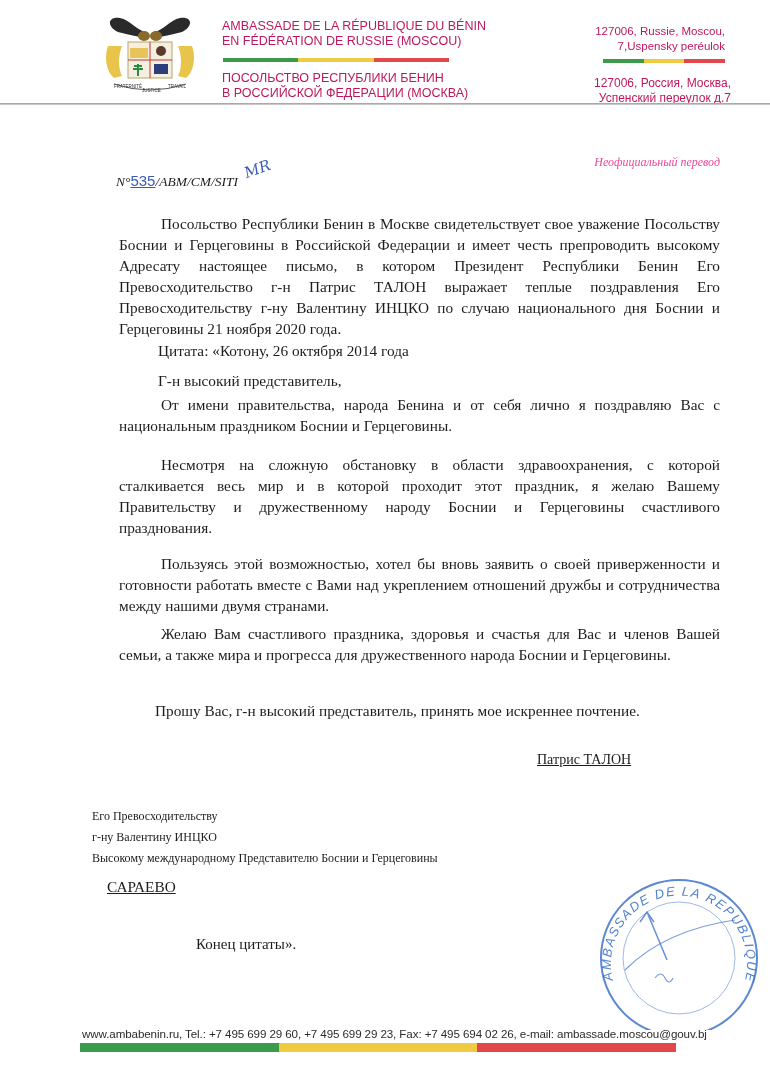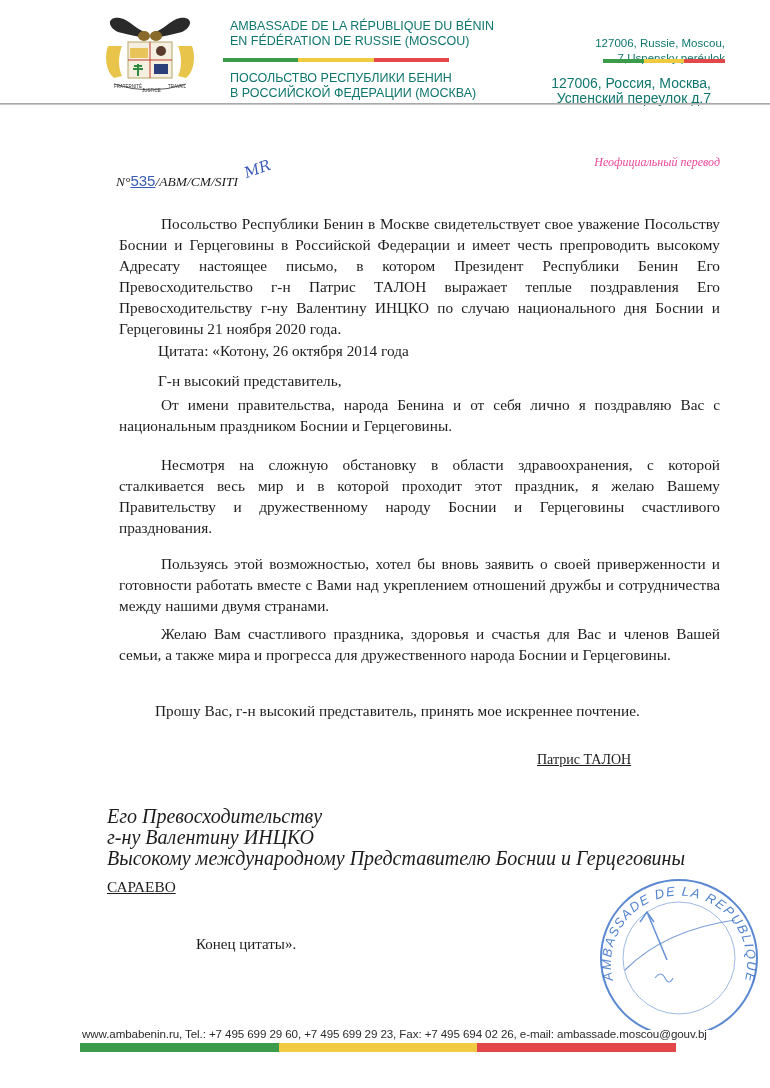--- a/index.html
+++ b/index.html
@@ -4,32 +4,32 @@
   <style>
     html, body { margin: 0; padding: 0; background: #ffffff; }
     body {
       width: 770px; height: 1088px; position: relative; overflow: hidden;
       font-family: "Liberation Serif", serif; color: #1c1c1c;
     }
     .abs { position: absolute; }
 
     
     #coat { left: 100px; top: 12px; width: 100px; height: 86px; }
-    .hdr-sans { font-family: "Liberation Sans", sans-serif; color: #0f766e; font-size: 12.5px; line-height: 15px; margin-left: 8px; }
+    .hdr-sans { font-family: "Liberation Sans", sans-serif; color: #be185d; font-size: 12.5px; line-height: 15px; }
     #emb-fr { left: 222px; top: 19px; }
     #emb-ru { left: 222px; top: 71px; }
     .tricolor { display: flex; height: 4px; }
     .tricolor span { flex: 1; }
     .tc-g { background: #3c9a4b; }
     .tc-y { background: #f0cb42; }
     .tc-r { background: #e2474a; }
     #tri-left { left: 223px; top: 58px; width: 226px; }
-    #addr-fr { right: 45px; top: 36px; text-align: right; font-size: 11.5px; line-height: 15px; }
+    #addr-fr { right: 45px; top: 24px; text-align: right; font-size: 11.5px; line-height: 15px; }
     #tri-right { left: 603px; top: 59px; width: 122px; }
-    #addr-ru { right: 59px; top: 76px; text-align: right; font-size: 14px; line-height: 15px; }
+    #addr-ru { right: 39px; top: 76px; text-align: right; font-size: 12px; line-height: 15px; }
     #hdr-rule { left: 0; top: 103px; width: 770px; height: 2px; background: linear-gradient(#9a9a9a, #d6d6d6); }
 
     
     #unofficial { right: 50px; top: 155px; font-style: italic; font-size: 12px; color: #ec4899; }
     #refno { left: 116px; top: 172px; font-style: italic; font-size: 13.5px; color: #1f1f1f; }
     #refno .num { color: #3a5bb5; text-decoration: underline; font-style: normal; font-family: "Liberation Sans", sans-serif; font-size: 15px; }
     #initials { left: 244px; top: 160px; color: #3a5bb5; font-style: italic; font-size: 15px; transform: rotate(-20deg); font-family: "DejaVu Serif", serif; }
 
     
     .body-wrap { left: 116px; width: 601px; font-size: 15.3px; line-height: 21px; color: #1d1d1d; }
@@ -38,21 +38,21 @@
     .indent { padding-left: 42px; }
     #p-intro { top: 210px; }
     #p-quote { top: 340px; }
     #p-greet { top: 370px; }
     #p-congrats { top: 391px; }
     #p-despite { top: 451px; }
     #p-taking { top: 550px; }
     #p-wish { top: 620px; }
     #p-closing { top: 700px; left: 155px; width: 560px; text-indent: 0; }
     #signature { left: 537px; top: 752px; font-size: 14px; text-decoration: underline; }
-    #recipient { left: 107px; top: 806px; font-size: 20px; line-height: 21px; font-style: italic; }
+    #recipient { left: 92px; top: 806px; font-size: 12px; line-height: 21px; }
     #city { left: 107px; top: 878px; font-size: 15.3px; text-decoration: underline; }
     #endquote { left: 196px; top: 936px; font-size: 15px; }
 
     
     #stamp { left: 585px; top: 860px; width: 180px; height: 170px; }
 
     
     #footer-text { left: 82px; top: 1027px; font-family: "Liberation Sans", sans-serif; font-size: 11.6px; color: #2b2b2b; letter-spacing: -0.1px; }
     #tri-foot { left: 80px; top: 1043px; width: 596px; height: 9px; }
   </style>

